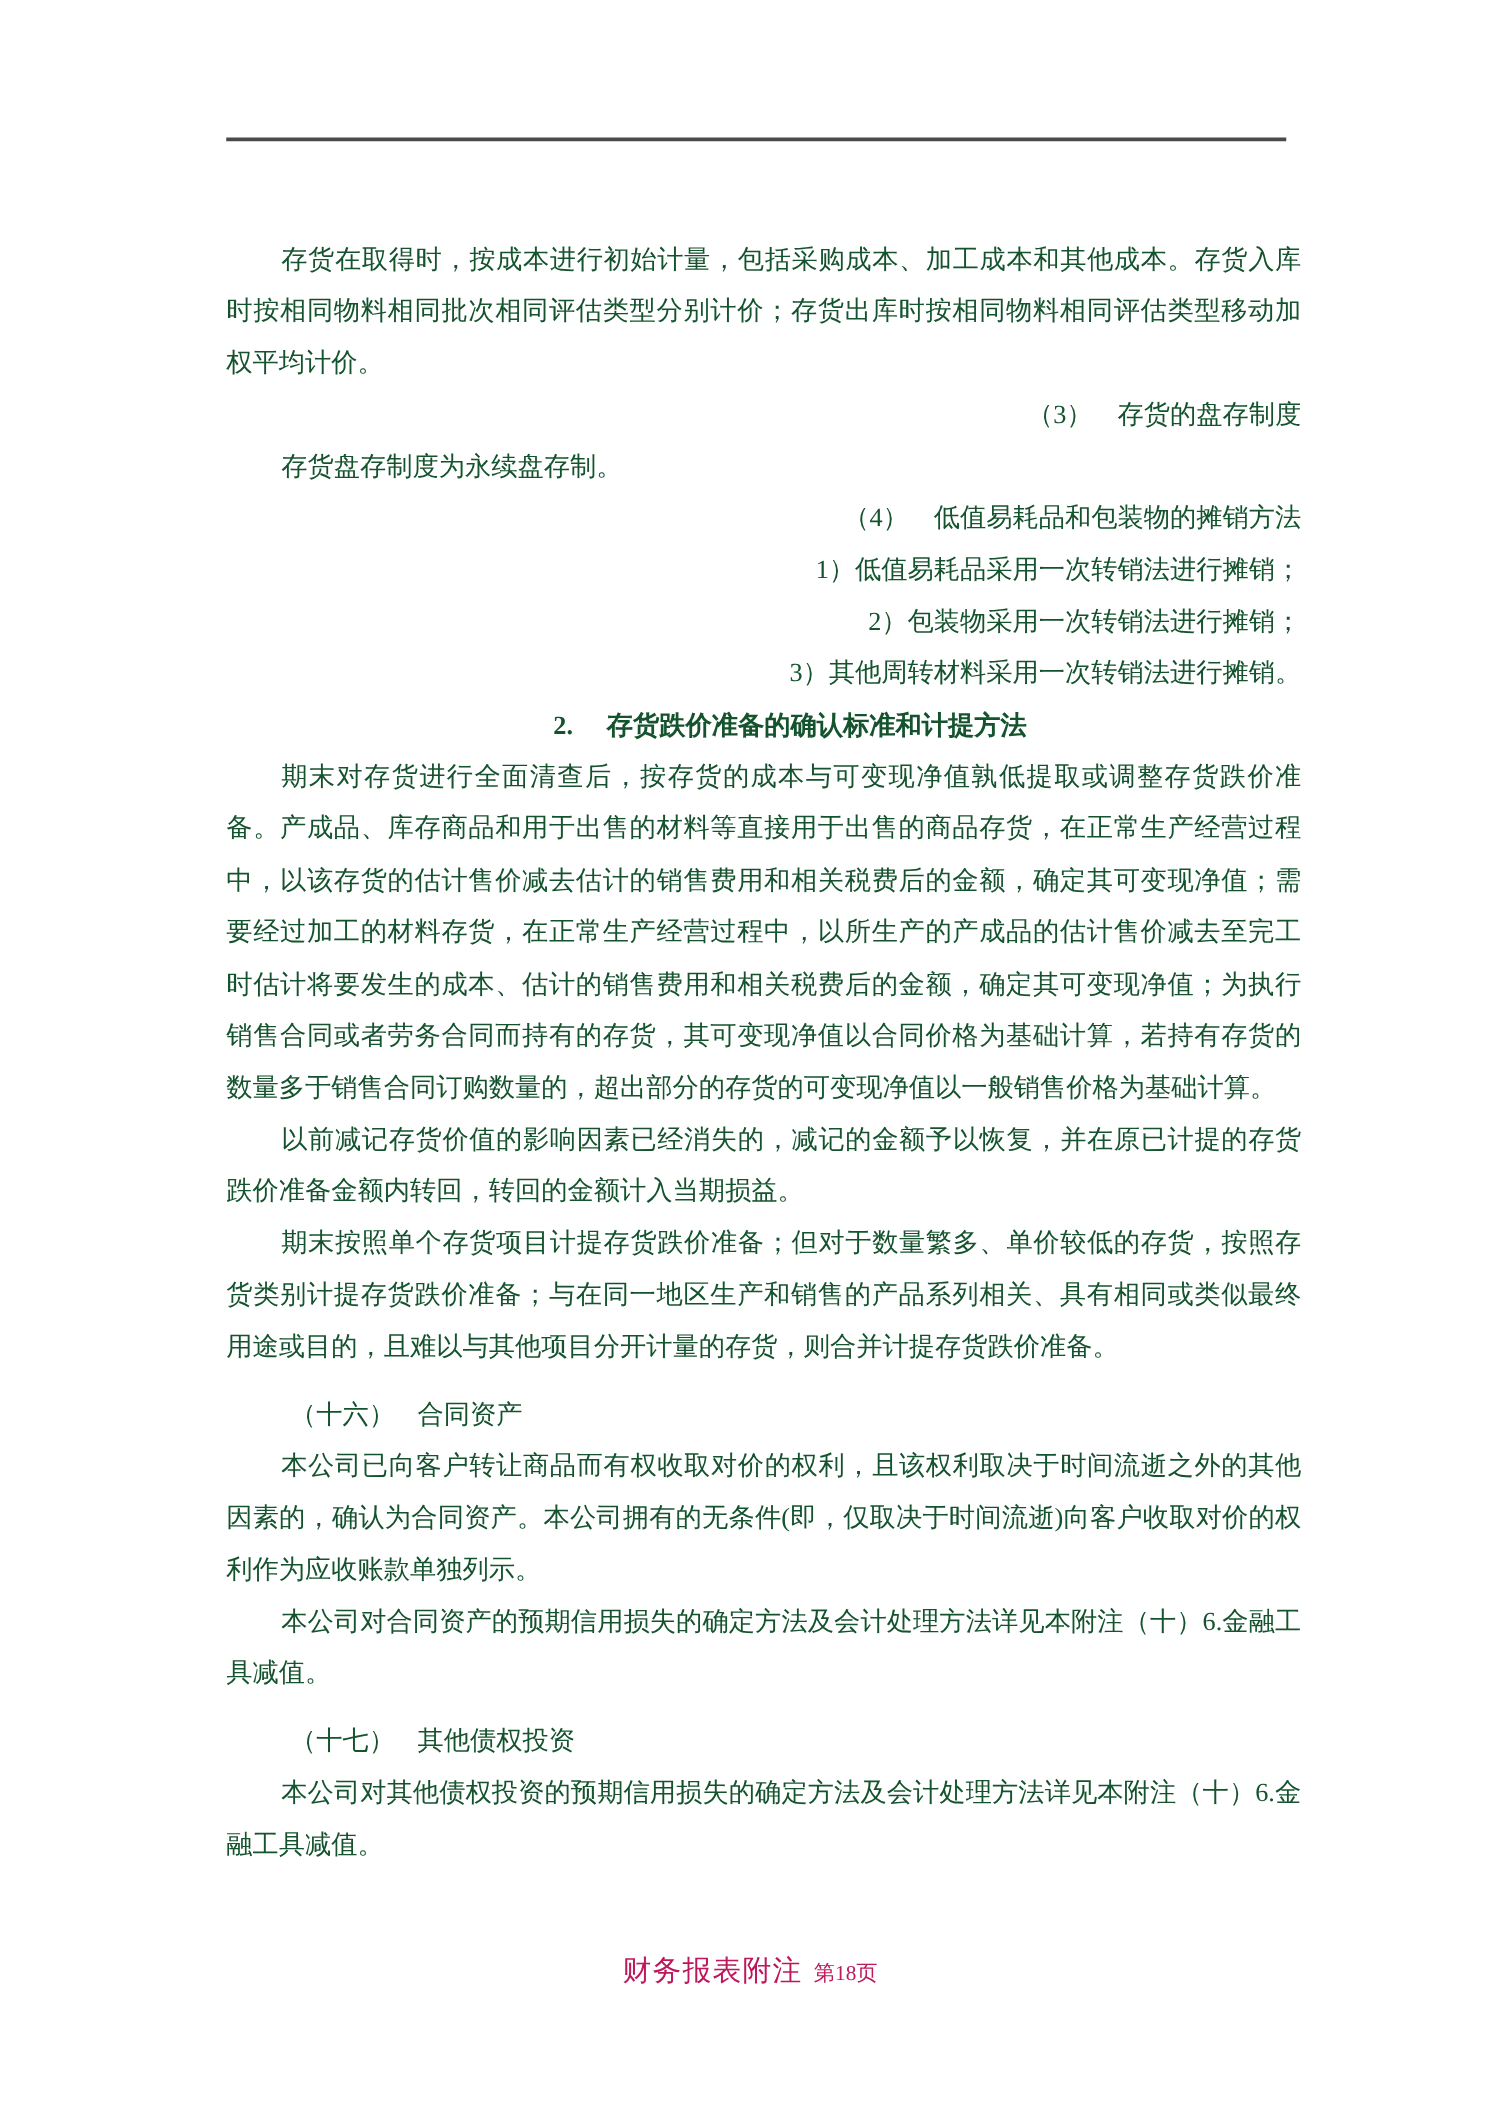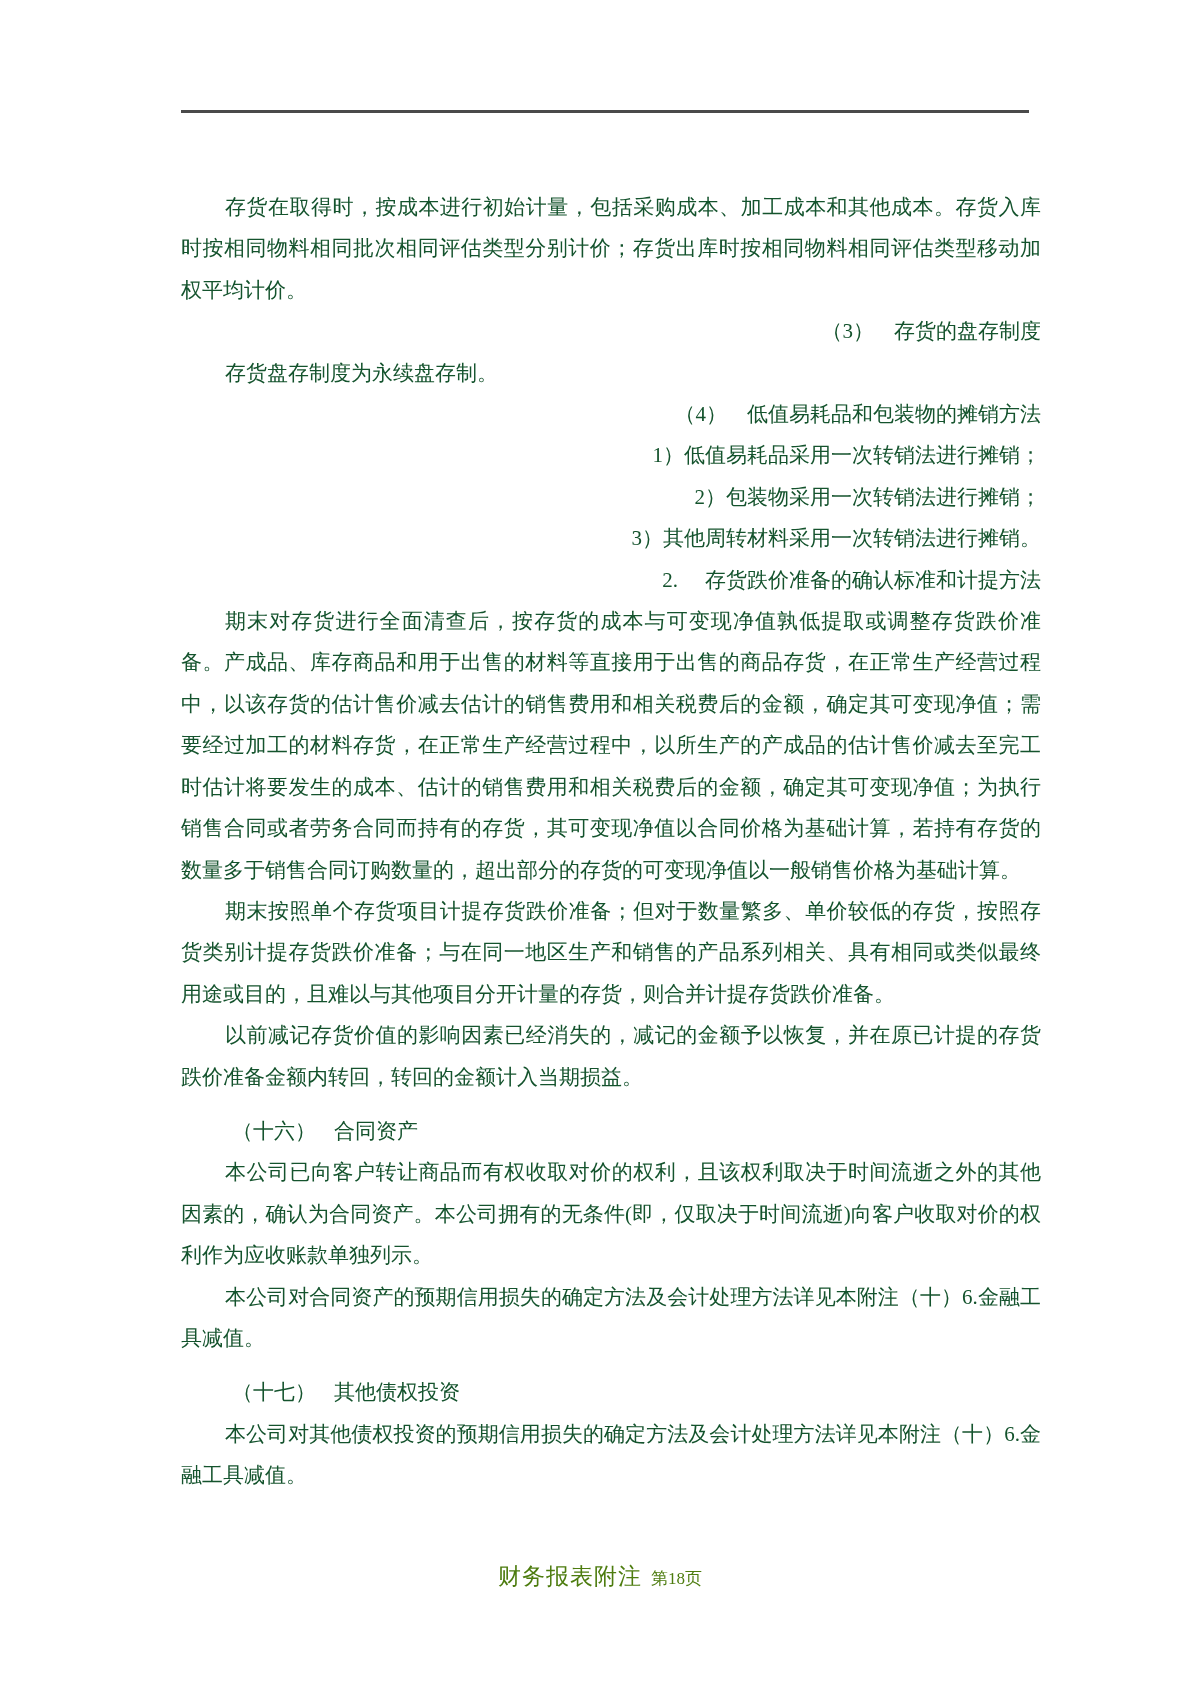--- a/index.html
+++ b/index.html
@@ -32,39 +32,39 @@
     line-height: 41.4px;
     color: #14532d;
     text-align: justify;
   }
   .doc-body p { margin: 0; }
   .para { text-indent: 44px; }
   .item { padding-left: 44px; text-align: right; }
   .sub  { padding-left: 54px; text-align: right; }
   .hnum {
     padding-left: 42px;
-    font-weight: normal;
-    text-align: right;
+    font-weight: bold;
+    text-align: center;
   }
   .hsec {
     padding-left: 51px;
     font-weight: normal;
     margin-top: 13px !important;
     text-align: left;
   }
   .gap18 { display: inline-block; width: 18px; }
   .gap20 { display: inline-block; width: 20px; }
   .gap27 { display: inline-block; width: 27px; }
   .page-footer {
     position: absolute;
     left: 0;
     top: 1560px;
     width: 1200px;
     text-align: center;
-    color: #4d7c0f;
+    color: #be185d;
     line-height: 34px;
   }
   .footer-title {
     font-size: 23px;
     letter-spacing: 1px;
   }
   .footer-page {
     font-size: 17px;
     margin-left: 9px;
   }
@@ -86,22 +86,22 @@
 
     <p class="sub"><span>（4）</span><span class="gap20"></span><span>低值易耗品和包装物的摊销方法</span></p>
 
     <p class="item">1）低值易耗品采用一次转销法进行摊销；</p>
     <p class="item">2）包装物采用一次转销法进行摊销；</p>
     <p class="item">3）其他周转材料采用一次转销法进行摊销。</p>
 
     <p class="hnum"><span>2.</span><span class="gap27"></span><span>存货跌价准备的确认标准和计提方法</span></p>
 
     <p class="para">期末对存货进行全面清查后，按存货的成本与可变现净值孰低提取或调整存货跌价准备。产成品、库存商品和用于出售的材料等直接用于出售的商品存货，在正常生产经营过程中，以该存货的估计售价减去估计的销售费用和相关税费后的金额，确定其可变现净值；需要经过加工的材料存货，在正常生产经营过程中，以所生产的产成品的估计售价减去至完工时估计将要发生的成本、估计的销售费用和相关税费后的金额，确定其可变现净值；为执行销售合同或者劳务合同而持有的存货，其可变现净值以合同价格为基础计算，若持有存货的数量多于销售合同订购数量的，超出部分的存货的可变现净值以一般销售价格为基础计算。</p>
+    <p class="para">以前减记存货价值的影响因素已经消失的，减记的金额予以恢复，并在原已计提的存货跌价准备金额内转回，转回的金额计入当期损益。</p>
     <p class="para">期末按照单个存货项目计提存货跌价准备；但对于数量繁多、单价较低的存货，按照存货类别计提存货跌价准备；与在同一地区生产和销售的产品系列相关、具有相同或类似最终用途或目的，且难以与其他项目分开计量的存货，则合并计提存货跌价准备。</p>
-    <p class="para">以前减记存货价值的影响因素已经消失的，减记的金额予以恢复，并在原已计提的存货跌价准备金额内转回，转回的金额计入当期损益。</p>
 
     <p class="hsec"><span>（十六）</span><span class="gap18"></span><span>合同资产</span></p>
 
     <p class="para">本公司已向客户转让商品而有权收取对价的权利，且该权利取决于时间流逝之外的其他因素的，确认为合同资产。本公司拥有的无条件(即，仅取决于时间流逝)向客户收取对价的权利作为应收账款单独列示。</p>
     <p class="para">本公司对合同资产的预期信用损失的确定方法及会计处理方法详见本附注（十）6.金融工具减值。</p>
 
     <p class="hsec"><span>（十七）</span><span class="gap18"></span><span>其他债权投资</span></p>
 
     <p class="para">本公司对其他债权投资的预期信用损失的确定方法及会计处理方法详见本附注（十）6.金融工具减值。</p>
 

